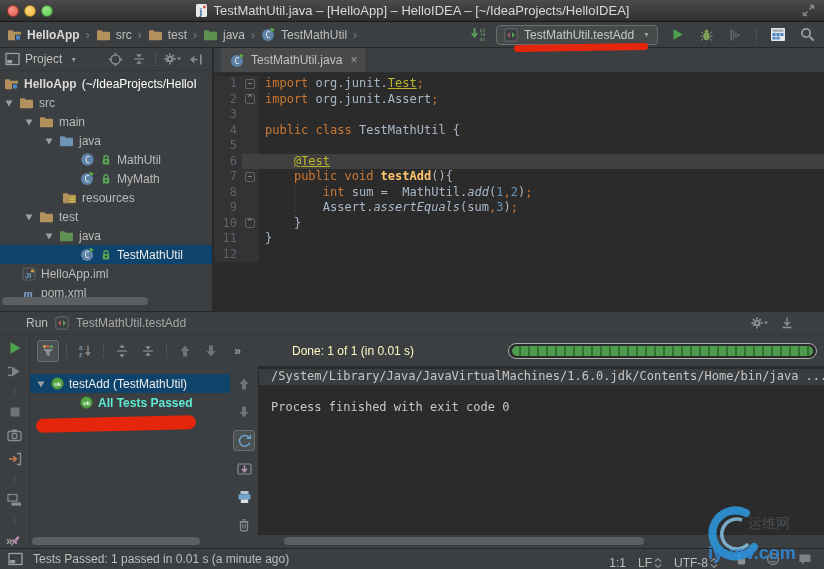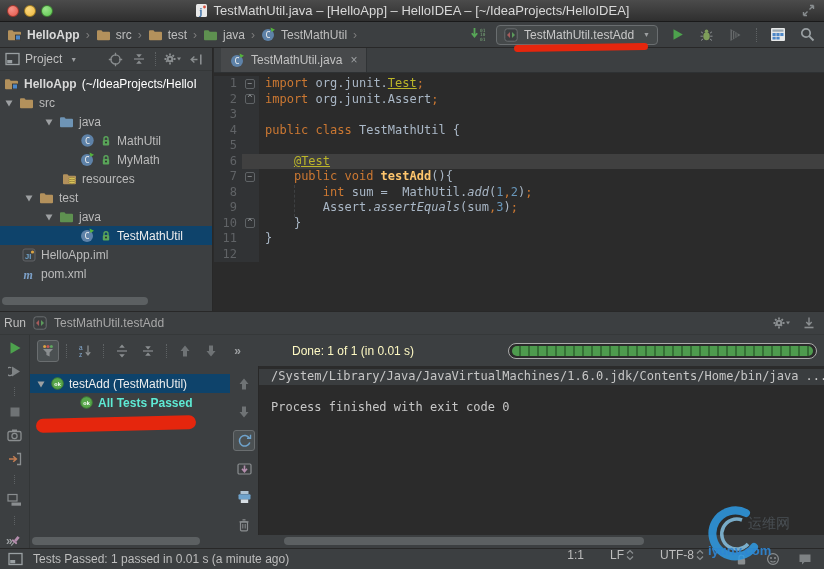--- a/index.html
+++ b/index.html
@@ -70,21 +70,21 @@
     color:#9DA0A2;font-size:8px;line-height:8px;text-align:center;background:#313335;font-family:"DejaVu Sans Mono",monospace}
   .tk-k{color:#CC7832}.tk-p{color:#A9B7C6}.tk-o{color:#CC7832}
   .tk-a{color:#BBB529;text-decoration:underline}
   .tk-n{color:#6897BB}.tk-m{color:#FFC66D;font-weight:bold}
   .tk-s{color:#A9B7C6;font-style:italic}
   #indent-guide{position:absolute;left:80px;top:112px;height:32px;border-left:1px dashed #3E4042}
 
   
   #run-panel{position:absolute;left:0;top:311px;width:824px;height:237px;background:#3C3F41;border-top:1px solid #282828}
   #run-header{position:absolute;left:0;top:0;width:824px;height:23px;display:flex;align-items:center;gap:7px;
-    padding:0 4px;border-bottom:1px solid #353839;color:#BFBFBF}
+    padding:0 26px;border-bottom:1px solid #353839;color:#BFBFBF}
   #run-header-icons{margin-left:auto;display:flex;gap:6px;align-items:center}
   #run-leftbar{position:absolute;left:0;top:23px;width:30px;bottom:0;border-right:1px solid #333637;
     display:flex;flex-direction:column;align-items:center;padding-top:6px;gap:9px}
   #run-toolbar{position:absolute;left:30px;top:23px;width:794px;height:31px;display:flex;align-items:center;padding-left:7px}
   #done-text{margin-left:44px;color:#fef9c3;white-space:nowrap}
   #progress{position:absolute;right:7px;top:8px;width:309px;height:16px;border:1px solid #ABABAB;border-radius:8px;
     background:#2B2B2B;padding:2px 3px}
   #progress .fill{height:100%;width:100%;border-radius:5px;
     background:repeating-linear-gradient(90deg,#4E9B4E 0 7px,#356F35 7px 9px)}
   #run-tree{position:absolute;left:30px;top:62px;width:200px;height:170px;overflow:hidden}
@@ -100,29 +100,29 @@
   .cline.first{background:#3A3D3F}
   #run-more{position:absolute;left:6px;top:222px}
   #run-hscroll-tree{left:32px;top:225px;width:196px}
   #run-hscroll-tree .thumb{width:168px}
   #run-hscroll-console{left:262px;top:225px;width:556px}
   #run-hscroll-console .thumb{width:360px;margin-left:22px}
 
   
   #statusbar{position:absolute;left:0;top:548px;width:824px;height:21px;background:#3C3F41;border-top:1px solid #282828;
     display:flex;align-items:center;padding:0 8px;gap:10px;color:#BDBDBD}
-  #status-right{margin-left:auto;display:flex;align-items:flex-start;gap:26px}
+  #status-right{margin-left:auto;display:flex;align-items:flex-end;gap:12px}
   .sb-item{display:flex;align-items:center;gap:2px;color:#BDBDBD}
 
   
   .annot{position:absolute;background:#E5260D;z-index:55}
   #ann-nav{left:514px;top:44px;width:134px;height:7px;border-radius:4px;transform:rotate(-0.8deg)}
   #ann-tree{left:36px;top:417px;width:160px;height:14px;border-radius:8px;transform:rotate(-1.4deg)}
   #watermark{position:absolute;right:0;bottom:0;width:134px;height:64px;z-index:60;pointer-events:none}
-  .wm-text{position:absolute;left:18px;top:38px;font-size:13px;font-weight:bold;color:#2E86D4;opacity:.92}
+  .wm-text{position:absolute;left:18px;top:38px;font-size:18px;font-weight:bold;color:#2E86D4;opacity:.92}
   .wm-alt{position:absolute;left:58px;top:10px;font-size:14px;color:#9FB6C9;opacity:.25}
   #wm-swirl{position:absolute;left:6px;top:0;opacity:.85}
 </style>
 </head>
 <body>
 
 <div class="app">
 
   <div id="titlebar">
     <div class="lights">
@@ -340,20 +340,33 @@
             <svg width="10" height="10" viewBox="0 0 10 10">
               <path d="M1.5 2.5h7L5 8.5Z" fill="#9DA0A2"></path>
             </svg>
           </span>
           <span class="icn">
             <svg width="15" height="13" viewBox="0 0 15 13">
               <path d="M1 3.2a1 1 0 0 1 1-1h3.4l1.3 1.6h6.3a1 1 0 0 1 1 1v6.4a1 1 0 0 1-1 1H2a1 1 0 0 1-1-1Z" fill="#B3915C"></path>
             </svg>
           </span>
           <span class="plabel">src</span>
+        </div>
+        <div class="prow" style="padding-left: 24px;">
+          <span class="icn">
+            <svg width="10" height="10" viewBox="0 0 10 10">
+              <path d="M1.5 2.5h7L5 8.5Z" fill="#9DA0A2"></path>
+            </svg>
+          </span>
+          <span class="icn">
+            <svg width="15" height="13" viewBox="0 0 15 13">
+              <path d="M1 3.2a1 1 0 0 1 1-1h3.4l1.3 1.6h6.3a1 1 0 0 1 1 1v6.4a1 1 0 0 1-1 1H2a1 1 0 0 1-1-1Z" fill="#B3915C"></path>
+            </svg>
+          </span>
+          <span class="plabel">main</span>
         </div>
         <div class="prow" style="padding-left: 44px;">
           <span class="icn">
             <svg width="10" height="10" viewBox="0 0 10 10">
               <path d="M1.5 2.5h7L5 8.5Z" fill="#9DA0A2"></path>
             </svg>
           </span>
           <span class="icn">
             <svg width="15" height="13" viewBox="0 0 15 13">
               <path d="M1 3.2a1 1 0 0 1 1-1h3.4l1.3 1.6h6.3a1 1 0 0 1 1 1v6.4a1 1 0 0 1-1 1H2a1 1 0 0 1-1-1Z" fill="#6E94B5"></path>

